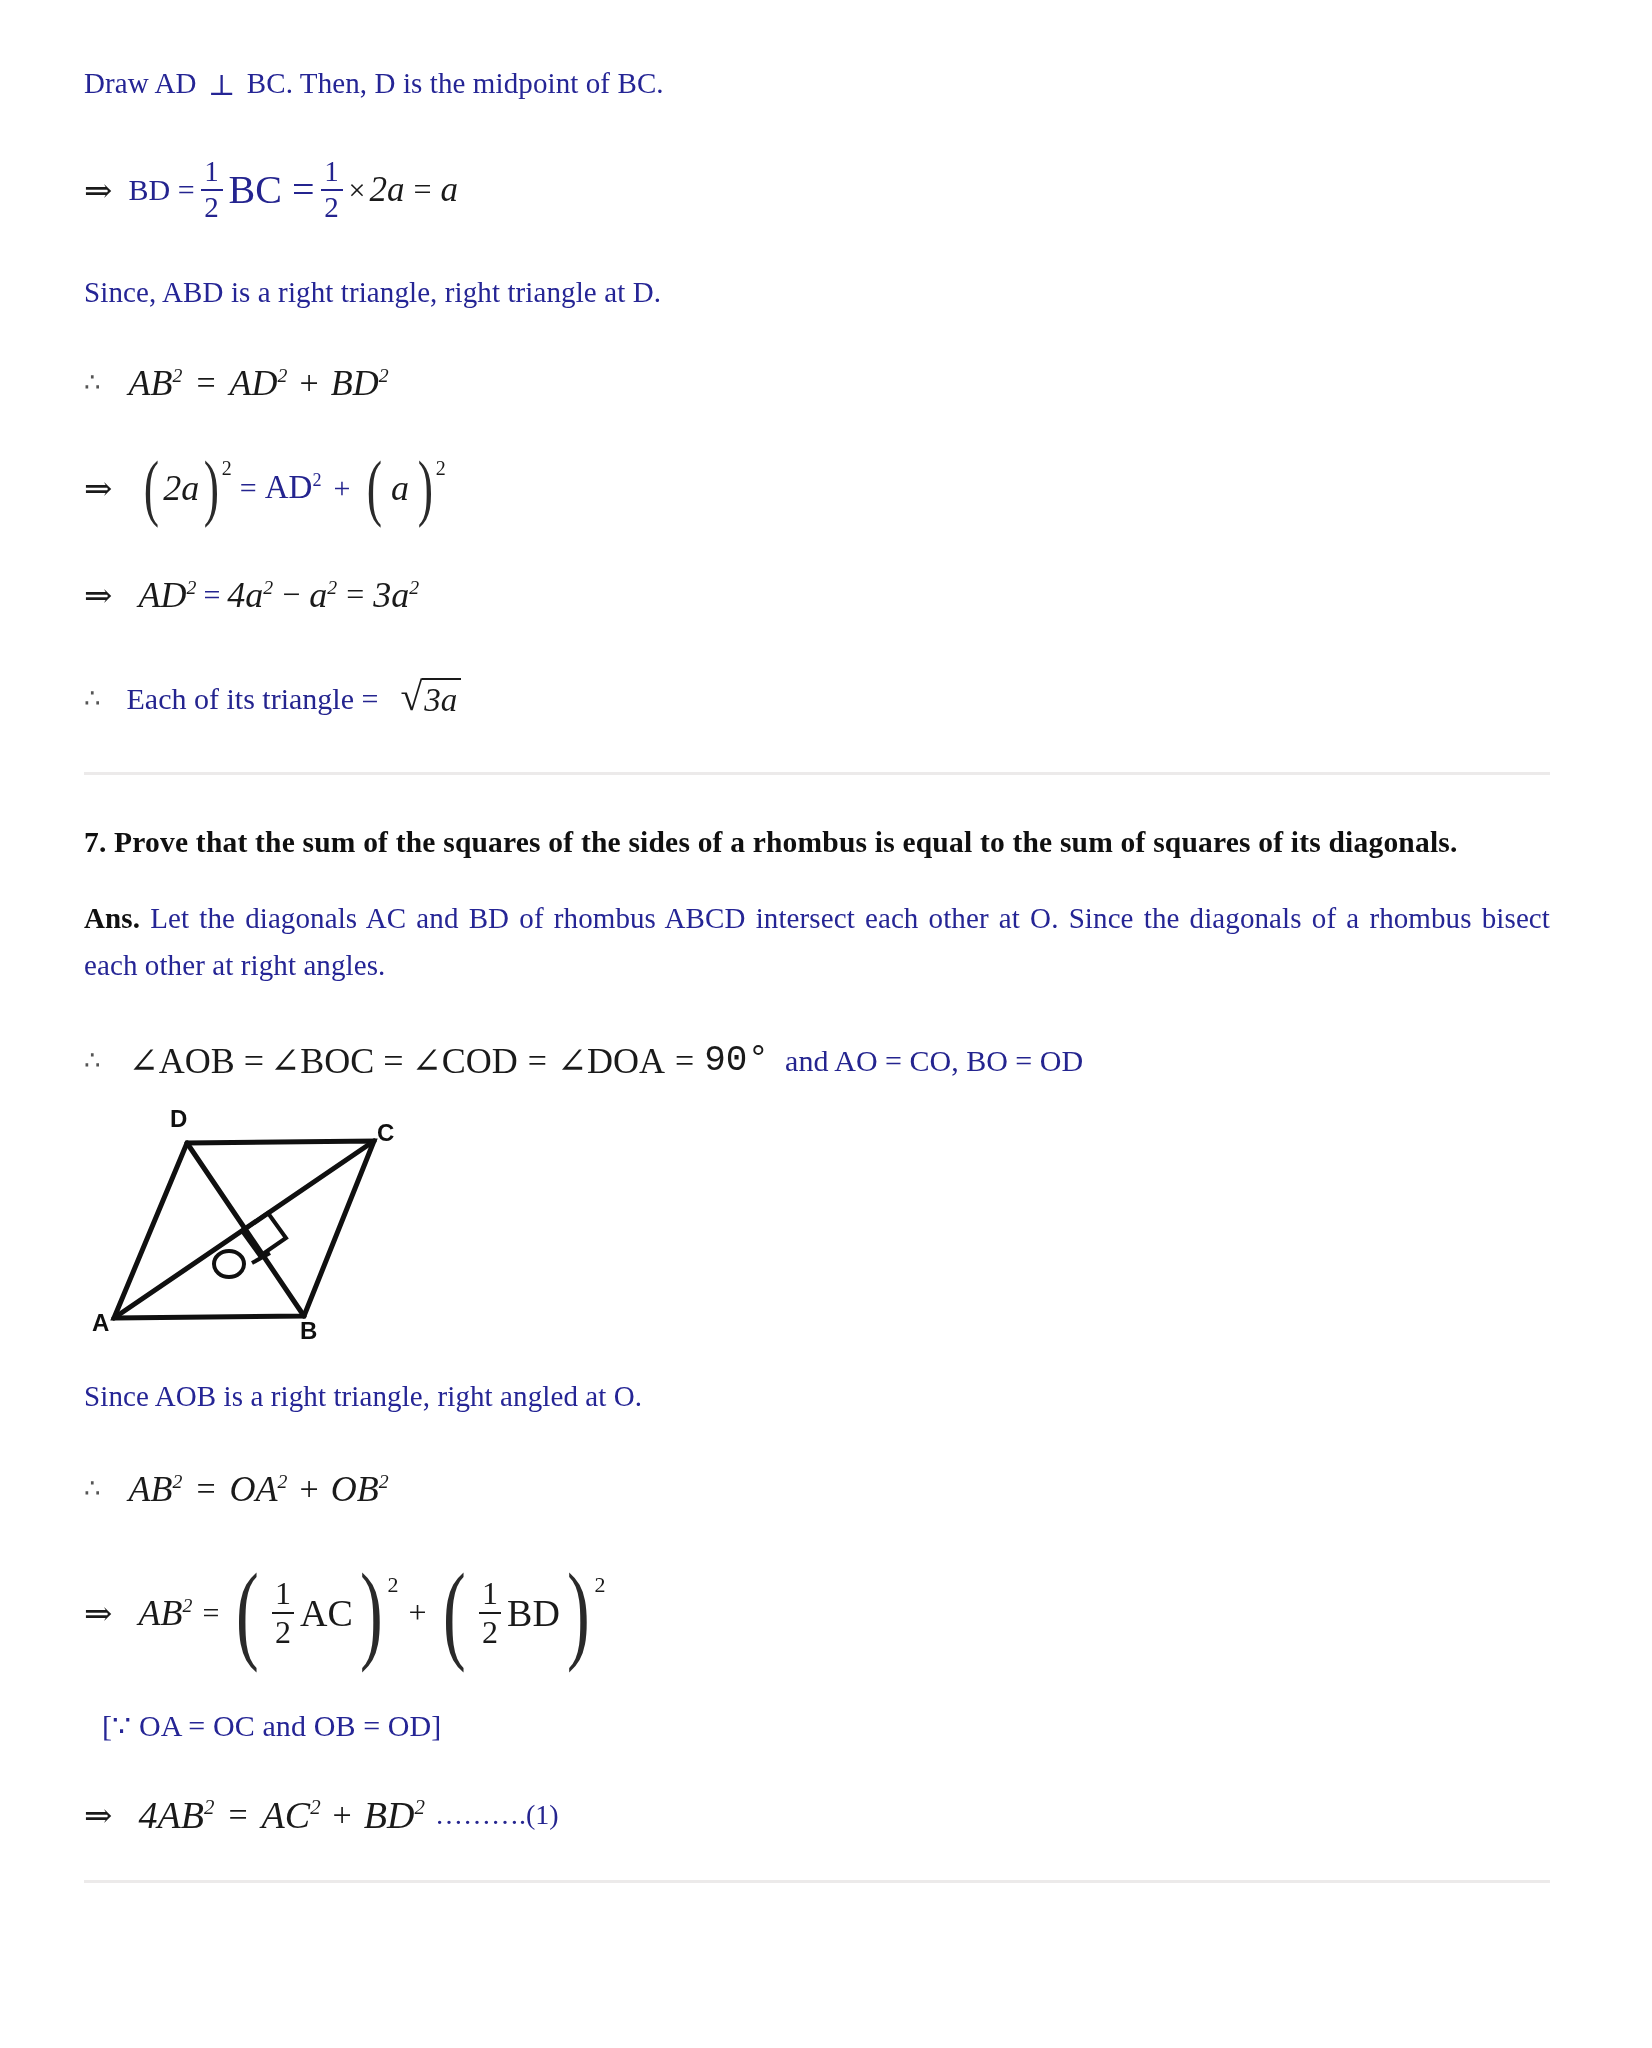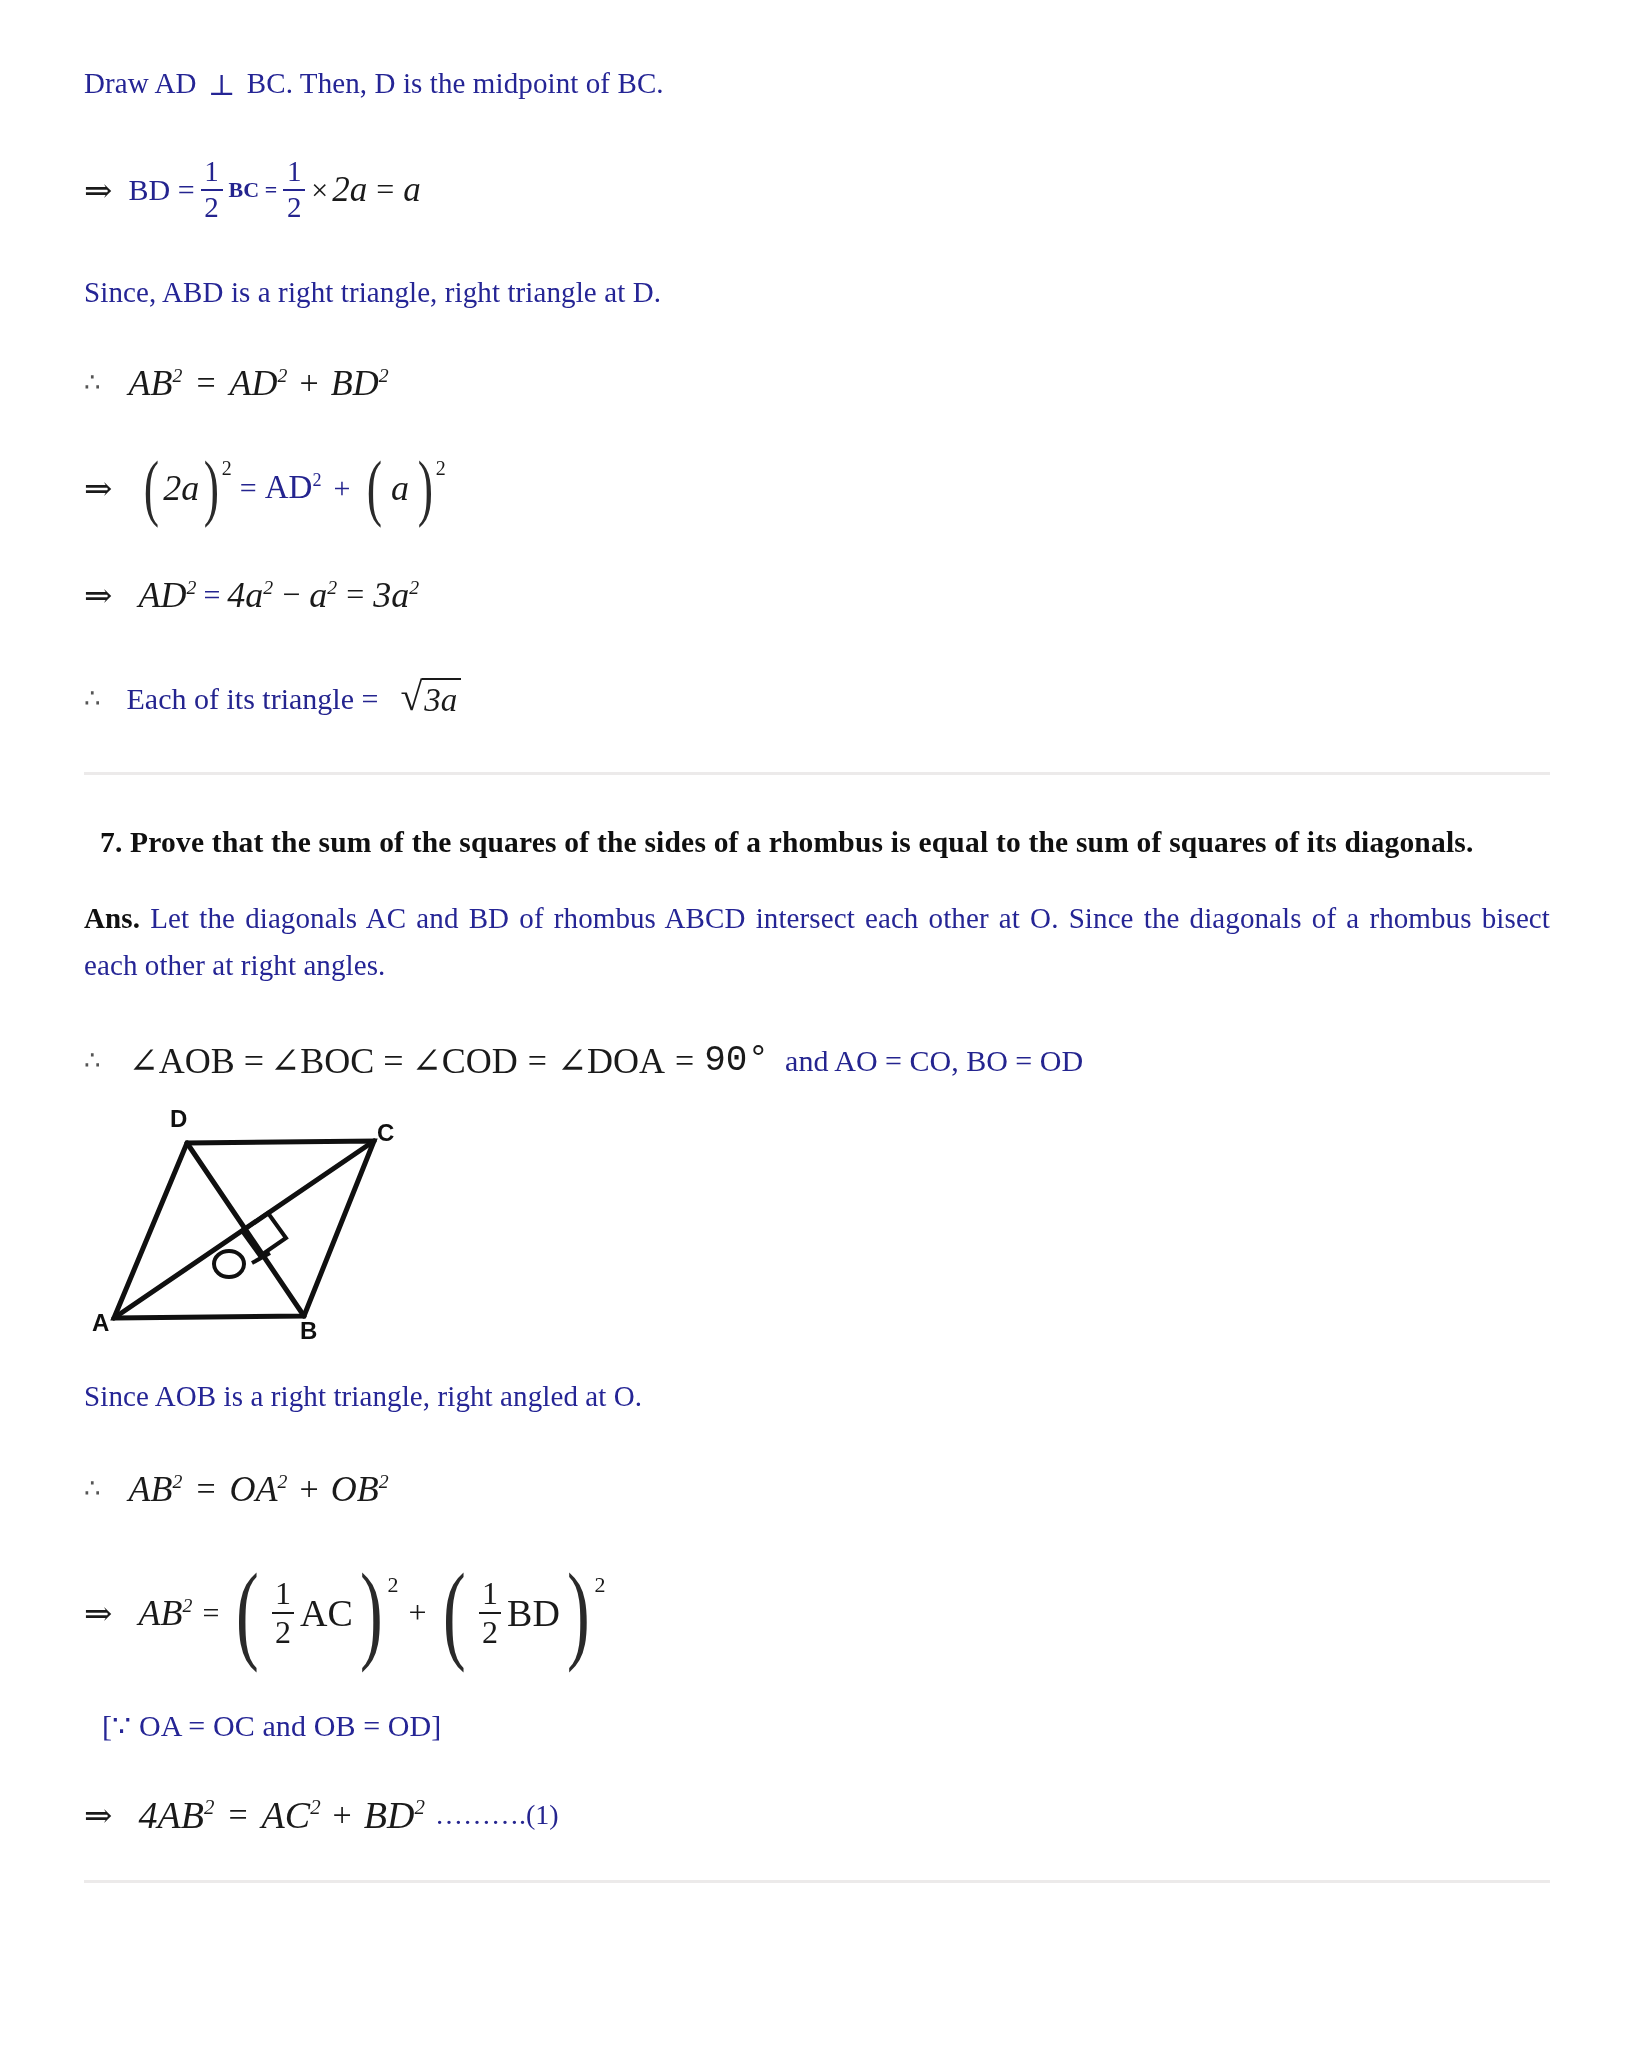--- a/index.html
+++ b/index.html
@@ -38,21 +38,21 @@
   }
   .para.justified { text-align: justify; }
 
   .qhead {
     font-family: "Liberation Serif", "DejaVu Serif", serif;
     font-weight: bold;
     font-size: 29.5px;
     line-height: 1.62;
     color: #101010;
     letter-spacing: .2px;
-    margin: 16px;
+    margin: 0;
     text-align: justify;
   }
   .ans-label {
     font-weight: bold;
     color: #101010;
   }
 
   hr.divider {
     border: 0;
     border-top: 3px solid #eceaea;
@@ -195,21 +195,21 @@
     </div>
 
     <div class="mathline" style="margin-top:40px;height:86px;">
       <span class="arrow mr blue">⇒</span>
       <span class="mr blue" style="font-size:30px;">BD =</span>
       <span class="frac blue">
         <span class="num mr blue">1</span>
         <span class="bar"></span>
         <span class="den mr blue">2</span>
       </span>
-      <span class="mr blue" style="font-size:22px;font-weight:bold;">BC =</span>
+      <span class="mr blue" style="font-size:40px;">BC =</span>
       <span class="frac blue">
         <span class="num mr blue">1</span>
         <span class="bar"></span>
         <span class="den mr blue">2</span>
       </span>
       <span class="mr dark" style="font-size:30px;">×</span>
       <span class="mi dark" style="font-size:35px;margin-left:4px;">2a</span>
       <span class="mr dark op" style="font-size:32px;">=</span>
       <span class="mi dark" style="font-size:35px;">a</span>
     </div>

